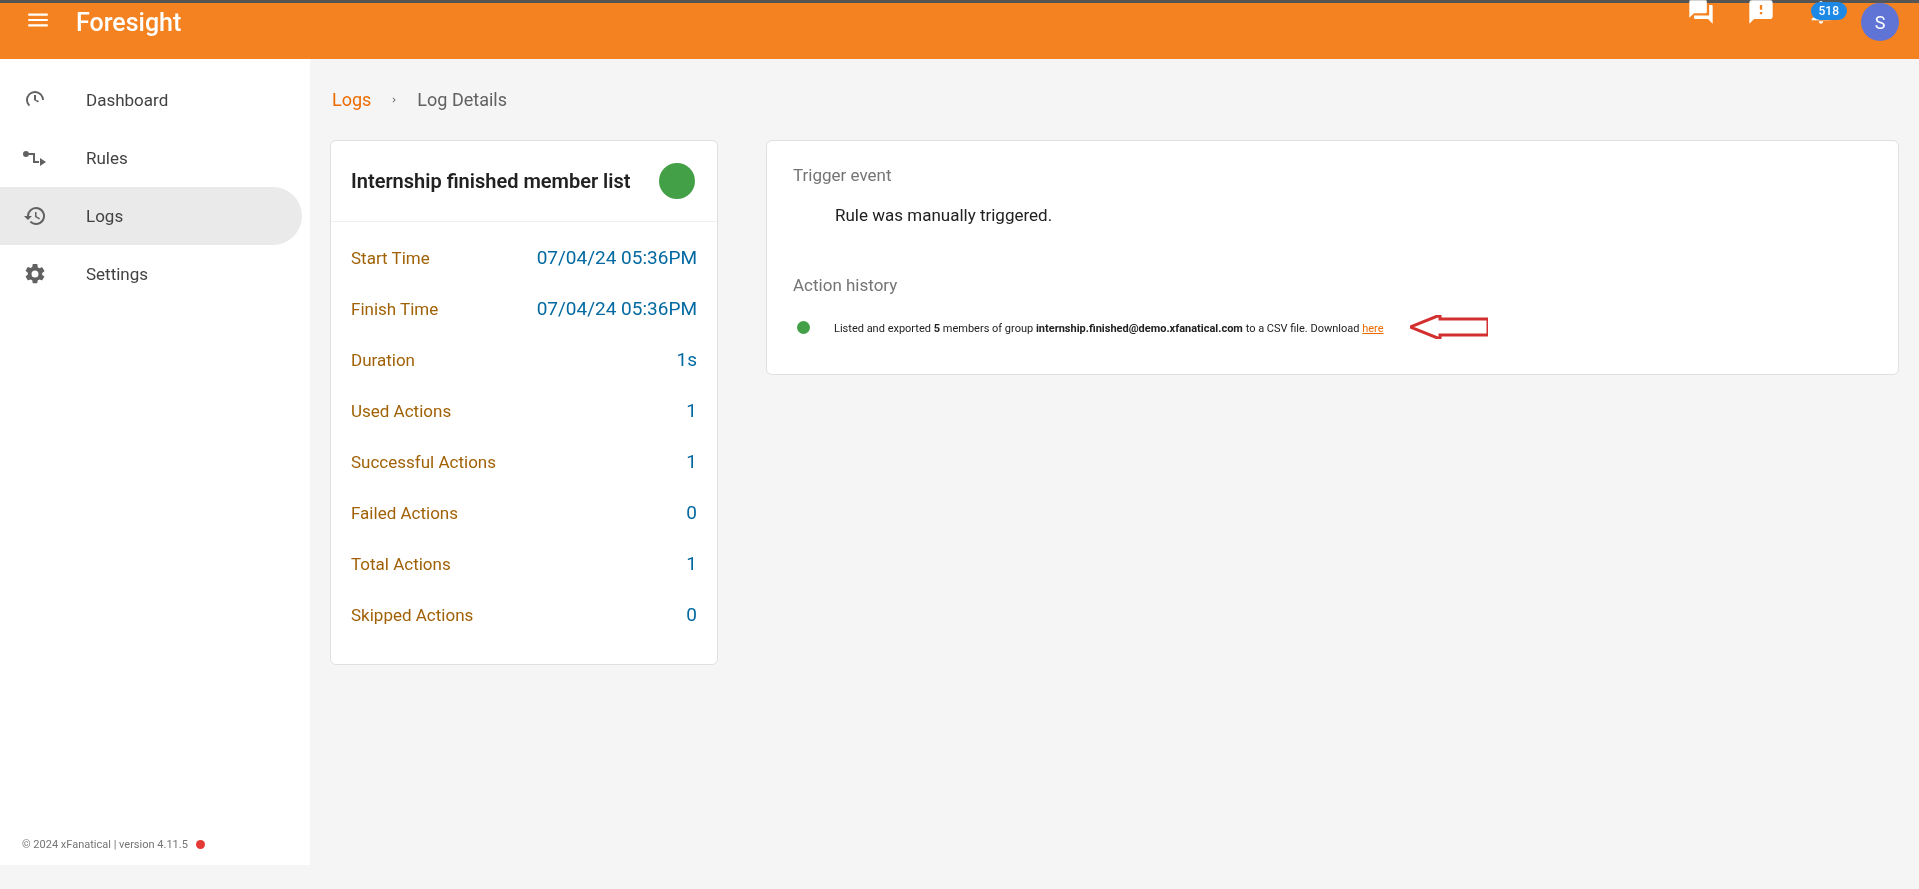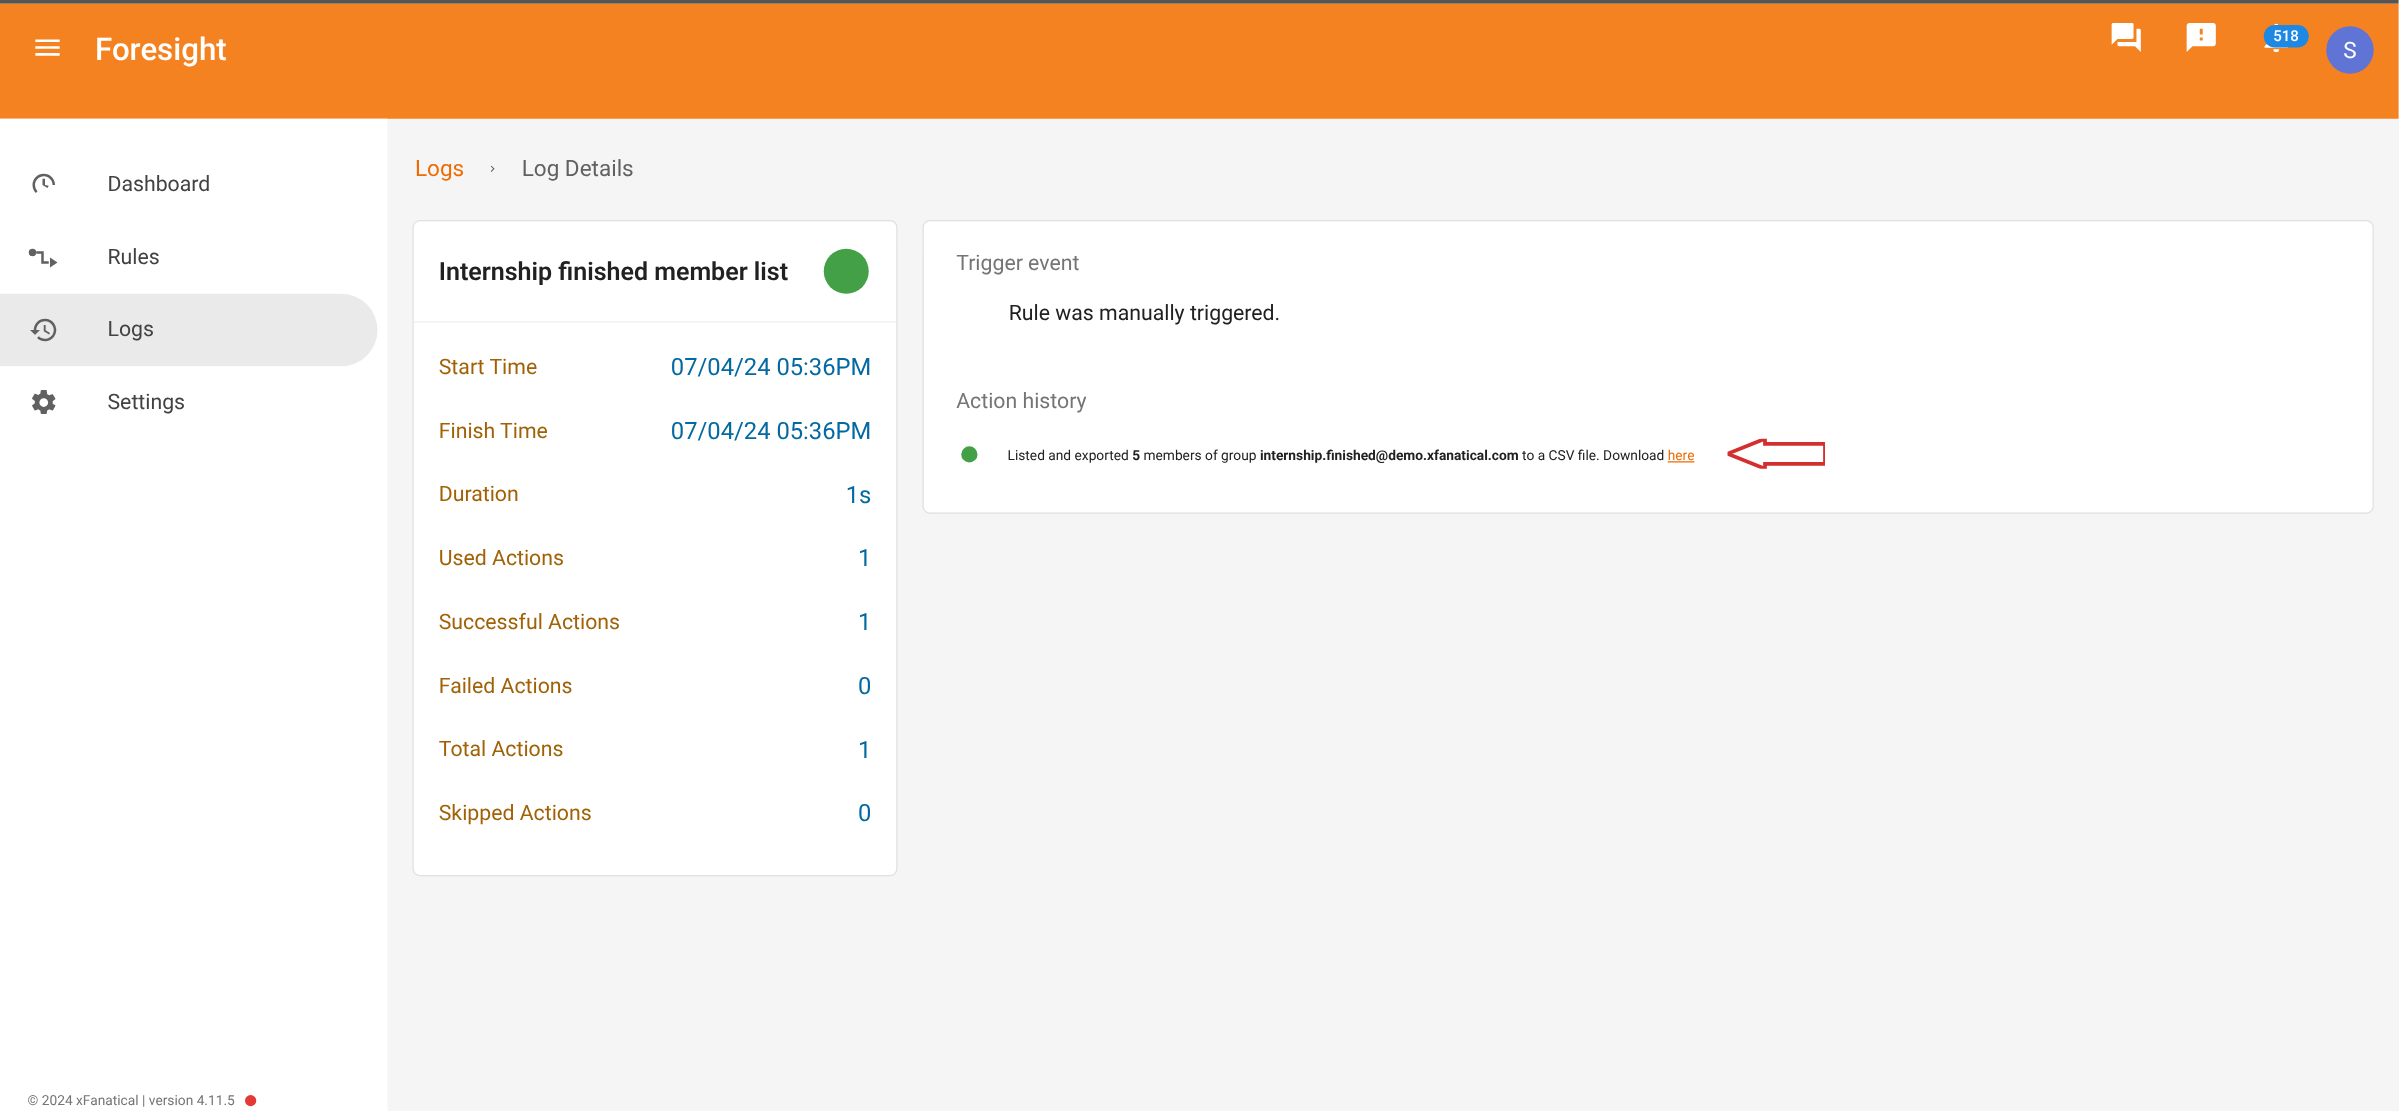--- a/index.html
+++ b/index.html
@@ -9,21 +9,21 @@
       color: #333;
       width: 1919px;
       height: 889px;
       overflow: hidden;
     }
     .topbar {
       height: 3px;
       background: #555;
     }
     .appbar {
-      height: 92px;
+      height: 56px;
       background: #f58220;
       display: flex;
       align-items: center;
       padding: 0 20px 18px 14px;
       color: #fff;
     }
     .menu-btn {
       width: 48px;
       height: 48px;
       display: flex;
@@ -76,21 +76,21 @@
     }
     .layout {
       display: flex;
       height: calc(889px - 83px);
     }
     .sidebar {
       width: 310px;
       background: #fff;
       display: flex;
       flex-direction: column;
-      padding-top: 24px;
+      padding-top: 12px;
     }
     .nav-item {
       height: 58px;
       display: flex;
       align-items: center;
       padding-left: 22px;
       cursor: pointer;
       border-top-right-radius: 30px;
       border-bottom-right-radius: 30px;
       margin-right: 8px;
@@ -137,21 +137,21 @@
       align-items: center;
       font-size: 18px;
       margin-bottom: 30px;
       margin-left: 2px;
     }
     .crumb-link { color: #ed6c02; cursor: pointer; }
     .crumb-sep { margin: 0 18px; color: #616161; font-size: 14px; }
     .crumb-cur { color: #616161; }
     .cards-row {
       display: flex;
-      gap: 20px;
+      gap: 48px;
       align-items: flex-start;
     }
     .card {
       background: #fff;
       border: 1px solid #e0e0e0;
       border-radius: 6px;
     }
     .summary-card {
       width: 388px;
     }

